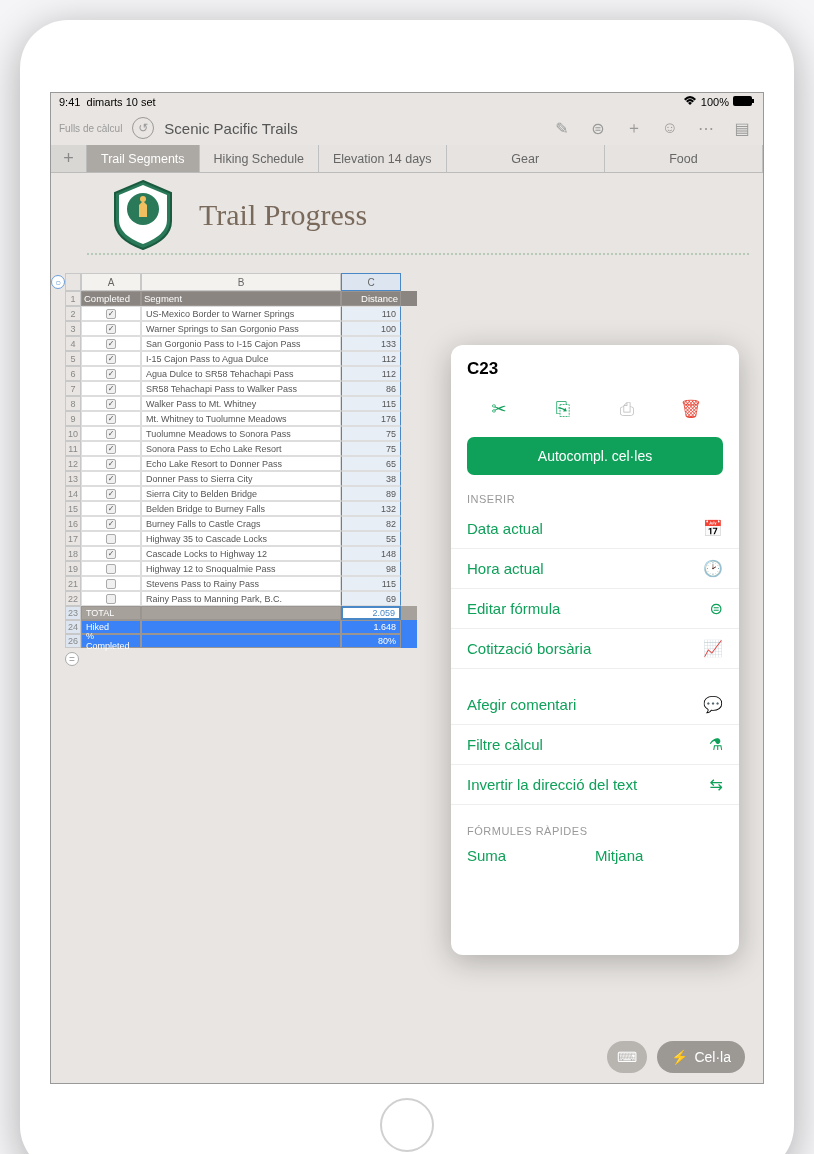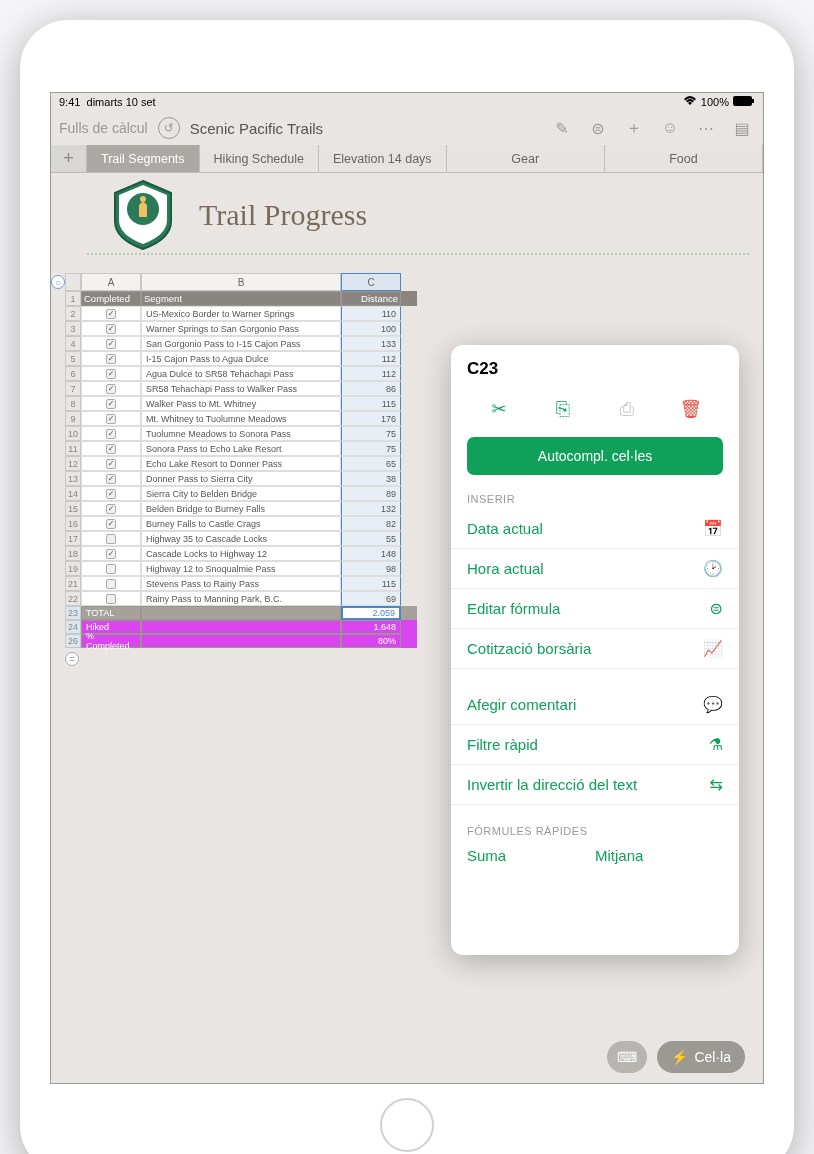--- a/index.html
+++ b/index.html
@@ -3,21 +3,21 @@
 <meta charset="utf-8">
 <style>
   * { margin: 0; padding: 0; box-sizing: border-box; font-family: -apple-system, Helvetica, Arial, sans-serif; }
   body { background: #f5f5f7; display: flex; justify-content: center; padding: 20px; }
   .ipad { width: 814px; height: 1154px; background: #fff; border-radius: 48px; box-shadow: 0 8px 40px rgba(0,0,0,0.3); position: relative; padding: 72px 30px 90px; }
   .home-button { position: absolute; bottom: 22px; left: 50%; transform: translateX(-50%); width: 54px; height: 54px; border: 2px solid #d0d0d0; border-radius: 50%; }
   .screen { width: 100%; height: 100%; background: #e8e5e2; border: 1px solid #999; position: relative; overflow: hidden; }
   .status-bar { height: 18px; display: flex; justify-content: space-between; align-items: center; padding: 0 8px; font-size: 11px; background: #e8e5e2; }
   .status-right { display: flex; align-items: center; gap: 4px; }
   .toolbar { height: 34px; display: flex; align-items: center; padding: 0 8px; gap: 10px; color: #9a9a9a; }
-  .toolbar .back { font-size: 14px; }
+  .toolbar .back { font-size: 10px; }
   .toolbar .undo { width: 22px; height: 22px; border: 1.5px solid #9a9a9a; border-radius: 50%; display: flex; align-items: center; justify-content: center; font-size: 12px; }
   .toolbar .doc-title { flex: 1; text-align: left; font-size: 15px; color: #555; font-weight: 500; }
   .toolbar .tbtn { width: 26px; height: 26px; display: flex; align-items: center; justify-content: center; color: #9a9a9a; font-size: 16px; }
   .tabs { height: 28px; display: flex; border-bottom: 1px solid #bbb; background: #d9d7d4; font-size: 12.5px; }
   .add-tab { width: 36px; display: flex; align-items: center; justify-content: center; color: #888; font-size: 18px; border-right: 1px solid #bbb; }
   .tab { padding: 0 14px; display: flex; align-items: center; color: #666; border-right: 1px solid #c0c0c0; background: #e6e3e0; }
   .tab.active { background: #aca8a3; color: #fff; }
   .tab.wide { flex: 1; justify-content: center; }
   .sheet-body { position: relative; height: calc(100% - 80px); background: #e8e5e2; }
   .title-row { position: absolute; left: 60px; top: 6px; display: flex; align-items: center; gap: 24px; }
@@ -39,21 +39,21 @@
   .data-row .rn { width: 16px; background: #e8e5e2; color: #888; border: 1px solid #c8c8c8; display: flex; align-items: center; justify-content: center; font-size: 9px;}
   .data-row .cA { width: 60px; border: 1px solid #ddd; display: flex; align-items: center; justify-content: center; background: #fff; }
   .data-row .cB { width: 200px; border: 1px solid #ddd; display: flex; align-items: center; padding: 0 4px; background: #fff; }
   .data-row .cC { width: 60px; border: 1px solid #ddd; display: flex; align-items: center; justify-content: flex-end; padding: 0 4px; background: #e8eef6; border-left: 1.5px solid #4a87c7; border-right: 1.5px solid #4a87c7; }
   .chk { width: 10px; height: 10px; border: 1px solid #aaa; border-radius: 2px; background: #f0f0f0; display: flex; align-items: center; justify-content: center; font-size: 8px; color: #555; }
   .footer-row { display: flex; height: 14px; font-size: 9px; color: #fff; }
   .footer-row .rn { width: 16px; background: #dde6f0; color: #888; border: 1px solid #c8c8c8; display: flex; align-items: center; justify-content: center; font-size:9px;}
   .footer-row .fc { border: 1px solid #9a9590; display: flex; align-items: center; padding: 0 4px; }
   .footer-row.total { background: #a6a19b; }
   .footer-row.total .fc.C { background: #fff; color: #4a87c7; border: 2px solid #4a87c7; justify-content: flex-end; position: relative; }
-  .footer-row.hiked, .footer-row.pct { background: #d946ef; }
+  .footer-row.hiked, .footer-row.pct { background: #3b82f6; }
   .footer-row .fc.A { width: 60px; } .footer-row .fc.B { width: 200px; } .footer-row .fc.C { width: 60px; justify-content: flex-end; }
   .row-drag { position:absolute; left:0; bottom:-18px; width:14px; height:14px; border-radius:50%; background:#fff; border:1.5px solid #aaa; color:#aaa; display:flex; align-items:center; justify-content:center; font-size:10px;}
 
   .popover { position: absolute; right: 24px; top: 172px; width: 288px; height: 610px; background: #fff; border-radius: 12px; box-shadow: 0 6px 30px rgba(0,0,0,0.25); padding: 14px 0; display: flex; flex-direction: column; }
   .pop-title { font-size: 17px; font-weight: 600; padding: 0 16px 10px; }
   .pop-actions { display: flex; justify-content: space-around; padding: 4px 16px 12px; }
   .pop-act { width: 32px; height: 32px; display: flex; align-items: center; justify-content: center; font-size: 18px; }
   .pop-act.green { color: #0fa05a; } .pop-act.gray { color: #bbb; } .pop-act.red { color: #e84b3c; }
   .autofill { margin: 0 16px 14px; background: #0fa05a; color: #fff; border-radius: 7px; height: 38px; display: flex; align-items: center; justify-content: center; font-size: 14px; font-weight: 500; }
   .section-label { font-size: 11px; color: #999; padding: 4px 16px; letter-spacing: 0.5px; }
@@ -352,21 +352,21 @@
         <div class="pop-item">
             <span>Cotització borsària</span>
             <span class="ic">📈</span>
           </div>
         <div class="pop-gap"></div>
         <div class="pop-item">
             <span>Afegir comentari</span>
             <span class="ic">💬</span>
           </div>
         <div class="pop-item">
-            <span>Filtre ràpid</span>
+            <span>Filtre càlcul</span>
             <span class="ic">⚗</span>
           </div>
         <div class="pop-item">
             <span>Invertir la direcció del text</span>
             <span class="ic">⇆</span>
           </div>
         <div class="pop-gap"></div>
         <div class="section-label">FÓRMULES RÀPIDES</div>
         <div class="quick-row">
           <div class="quick">Suma</div>

